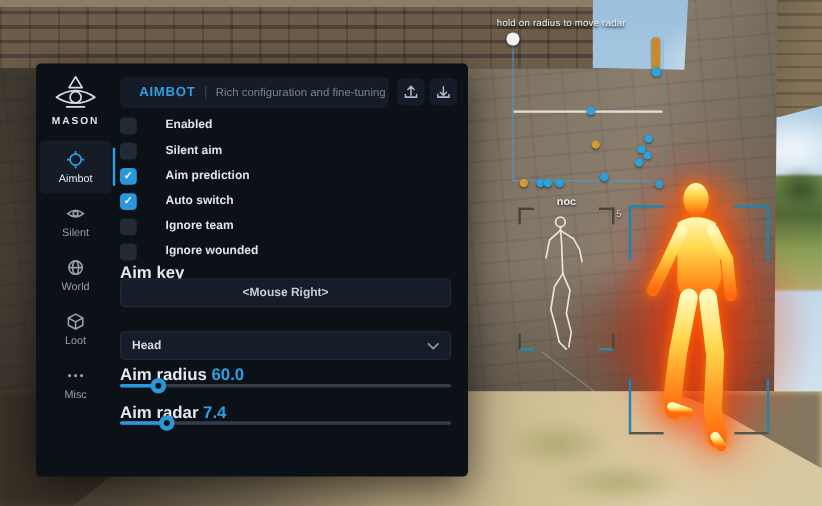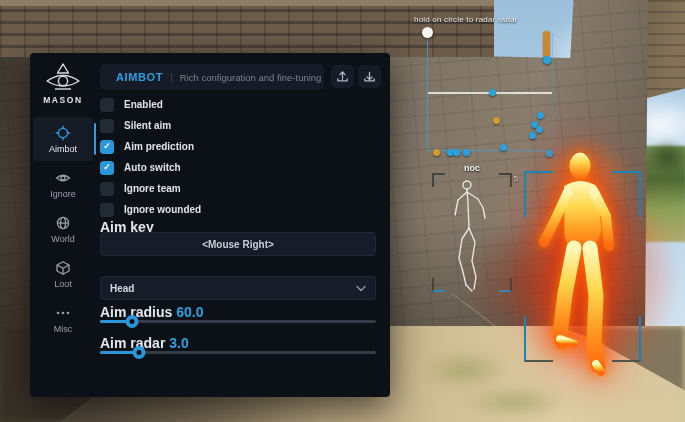--- a/index.html
+++ b/index.html
@@ -106,21 +106,21 @@
   .nav[data-active="true"] .nlab{color:#e8edf3;}
 
   .hbar{position:absolute;left:70px;top:11px;width:224px;height:26px;background:#151c27;
     border-radius:5px;display:flex;align-items:center;padding:0 9px;gap:7px;}
   .htitle{font-size:11px;font-weight:700;color:var(--accent);letter-spacing:.6px;}
   .hdivider{color:#39424f;font-size:11px;}
   .hsub{font-size:9.5px;color:#79828f;white-space:nowrap;}
   .hbtn{position:absolute;top:12px;width:23px;height:23px;background:#151c27;border:none;
     border-radius:5px;display:flex;align-items:center;justify-content:center;cursor:pointer;padding:0;}
 
-  .crow{position:absolute;left:70px;display:flex;align-items:center;gap:10px;height:15px;cursor:pointer;}
+  .crow{position:absolute;left:70px;display:flex;align-items:center;gap:24px;height:15px;cursor:pointer;}
   .cbox{width:14px;height:14px;border-radius:3.5px;background:#222a36;display:flex;
     align-items:center;justify-content:center;flex:0 0 auto;}
   .crow[data-checked="true"] .cbox{background:var(--cb);}
   .tick{display:none;font-size:9px;line-height:1;color:#fff;font-weight:700;}
   .crow[data-checked="true"] .tick{display:block;}
   .clab{font-size:10px;font-weight:600;color:#dfe4ea;}
 
   .flabel{position:absolute;left:70px;font-size:14px;font-weight:700;color:#e3e8ee;}
   .keybtn{position:absolute;left:70px;width:276px;height:24px;background:#161d28;
     border:1px solid #202938;border-radius:4px;color:#c6cdd7;font-size:10px;font-weight:600;
@@ -153,21 +153,21 @@
   <div class="abs ground"></div>
   <div class="abs moss" style="left:420px;top:350px;width:90px;height:40px;"></div>
   <div class="abs moss" style="left:460px;top:385px;width:110px;height:34px;"></div>
   <div class="abs shadowL"></div>
   <div class="abs shadowR"></div>
   <div class="abs glowbleed"></div>
   <div class="abs glowhead"></div>
   <div class="abs wire"></div>
 
   <div class="abs radar">
-    <div class="radar-hint">hold on circle to radar radar</div>
+    <div class="radar-hint">hold on radius to move radar</div>
     <div class="radar-handle"></div>
     <div class="radar-mid"></div>
   <span class="rdot" style="left: 61px; top: 56px; background: rgb(42, 163, 220);"></span>
       <span class="rdot" style="left: 65px; top: 84px; background: rgb(211, 154, 45);"></span>
       <span class="rdot" style="left: 109px; top: 79px; background: rgb(42, 163, 220);"></span>
       <span class="rdot" style="left: 103px; top: 88px; background: rgb(42, 163, 220);"></span>
       <span class="rdot" style="left: 108px; top: 93px; background: rgb(42, 163, 220);"></span>
       <span class="rdot" style="left: 101px; top: 99px; background: rgb(42, 163, 220);"></span>
       <span class="rdot" style="left: 72px; top: 111px; background: rgb(42, 163, 220);"></span>
       <span class="rdot" style="left: 5px; top: 116px; background: rgb(211, 154, 45);"></span>
@@ -245,21 +245,21 @@
           <circle cx="8" cy="8" r="4.6"></circle>
             <path d="M8,0.8 V3.4 M8,12.6 V15.2 M0.8,8 H3.4 M12.6,8 H15.2"></path>
         </svg>
         <span class="nlab">Aimbot</span>
       </div>
       <div class="nav" style="top:109px" data-active="false">
         <svg width="16" height="16" viewBox="0 0 16 16" fill="none" stroke-width="1.3">
           <path d="M1.5,8 Q8,2.5 14.5,8 Q8,13.5 1.5,8 Z"></path>
             <circle cx="8" cy="8" r="2"></circle>
         </svg>
-        <span class="nlab">Ignore</span>
+        <span class="nlab">Silent</span>
       </div>
       <div class="nav" style="top:154px" data-active="false">
         <svg width="16" height="16" viewBox="0 0 16 16" fill="none" stroke-width="1.3">
           <circle cx="8" cy="8" r="5.6"></circle>
             <ellipse cx="8" cy="8" rx="2.5" ry="5.6"></ellipse>
             <path d="M2.4,8 H13.6"></path>
         </svg>
         <span class="nlab">World</span>
       </div>
       <div class="nav" style="top:199px" data-active="false">
@@ -346,21 +346,21 @@
       <span>Aim radius</span>
       <span class="sval">60.0</span>
     </div>
     <div class="strack" style="top:267px">
       <div class="sfill" style="width: 11.5%;"></div>
       <div class="sthumb" style="left: 11.5%;"></div>
     </div>
 
     <div class="flabel" style="top:282px">
       <span>Aim radar</span>
-      <span class="sval">3.0</span>
+      <span class="sval">7.4</span>
     </div>
     <div class="strack" style="top:298px">
       <div class="sfill" style="width: 14%;"></div>
       <div class="sthumb" style="left: 14%;"></div>
     </div>
 
   </div>
 </div>
 
 </body></html>

